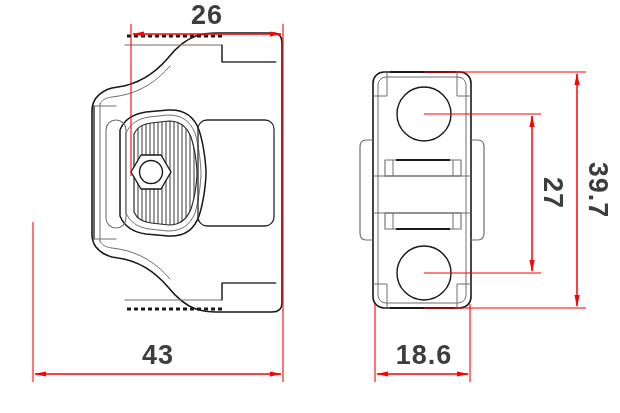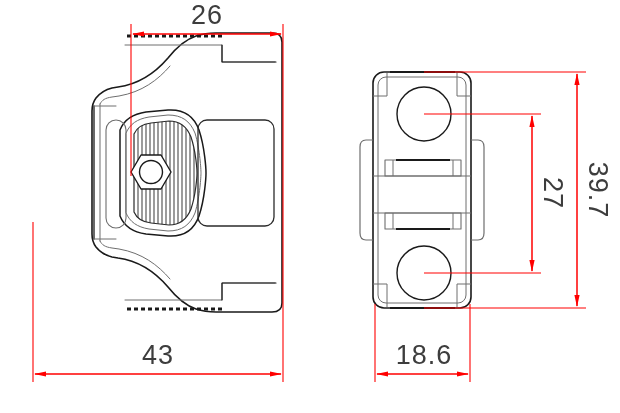--- a/index.html
+++ b/index.html
@@ -2,21 +2,21 @@
 <html><head>
 <meta charset="utf-8">
 <style>
   html,body{margin:0;padding:0;background:#ffffff;}
   body{
     width:620px;height:413px;
     font-family:"Liberation Sans", sans-serif;
     overflow:hidden;
     position:relative;
   }
-  #stage{position:absolute;left:0;top:0;width:584px;height:413px;}
+  #stage{position:absolute;left:0;top:0;width:584px;height:413px;font-weight:bold;}
   svg{display:block;}
   .dimtext{
     font-family:"Liberation Sans", sans-serif;
     font-size:27px;
     fill:#3d3d3d;
     letter-spacing:1px;
   }
 </style>
 </head>
 <body>

